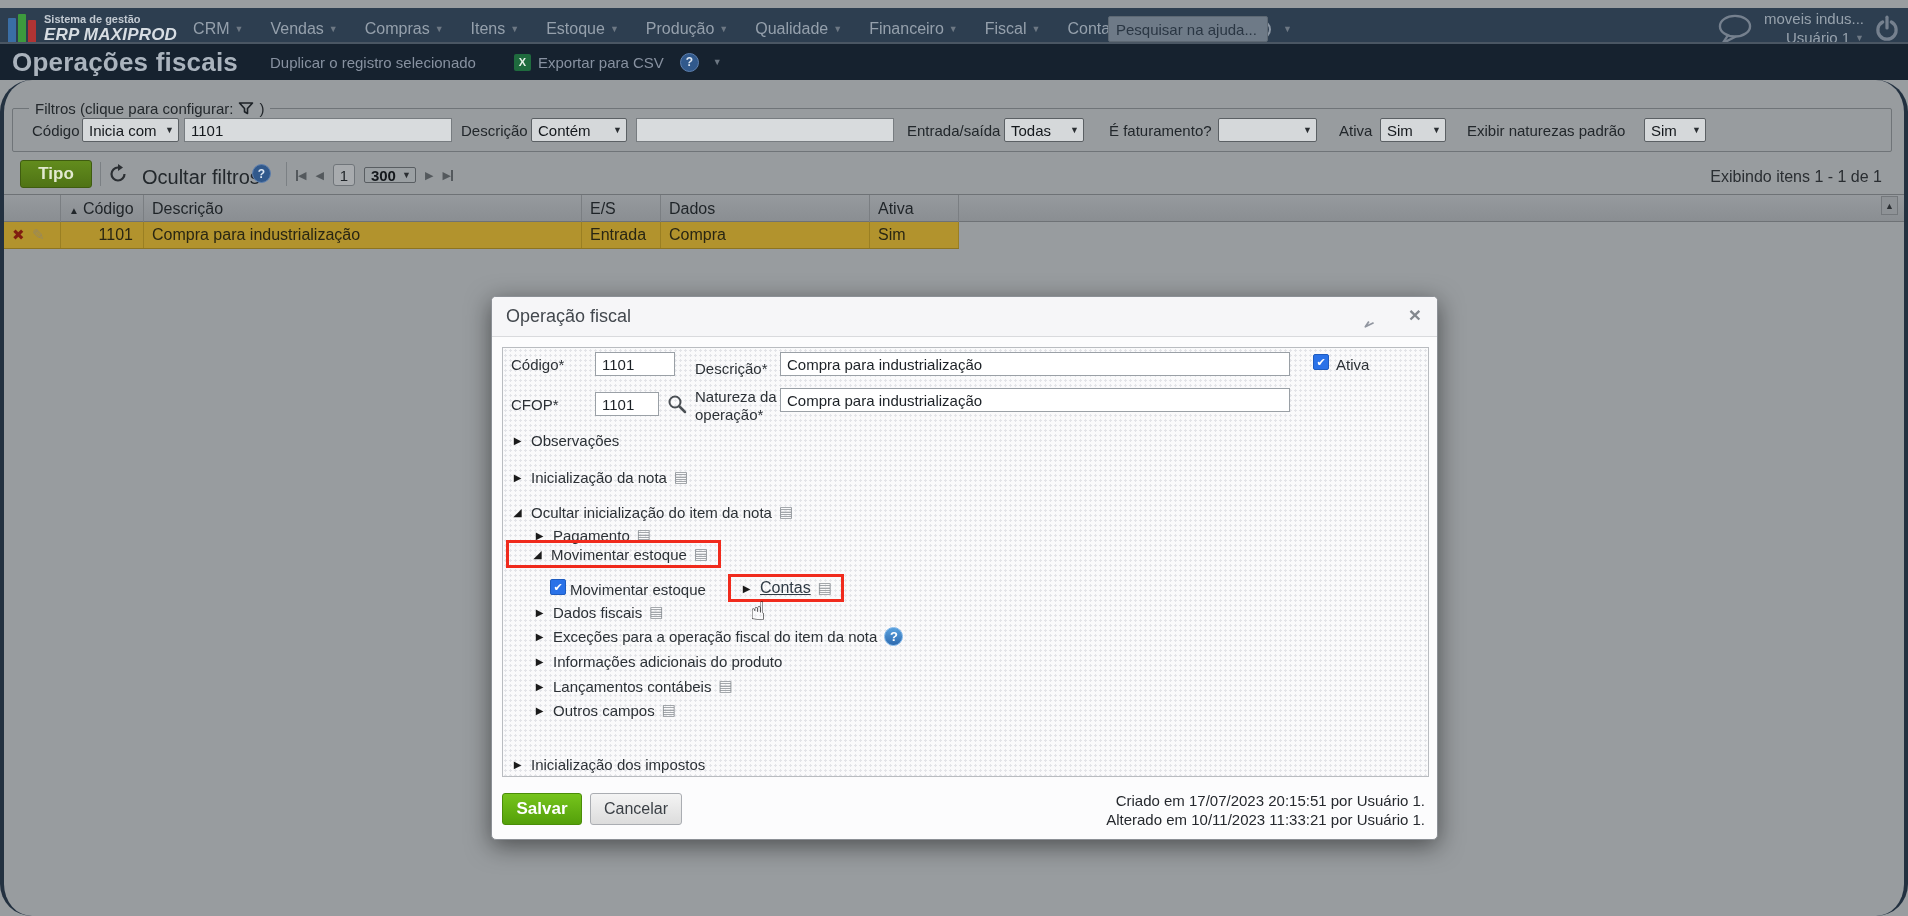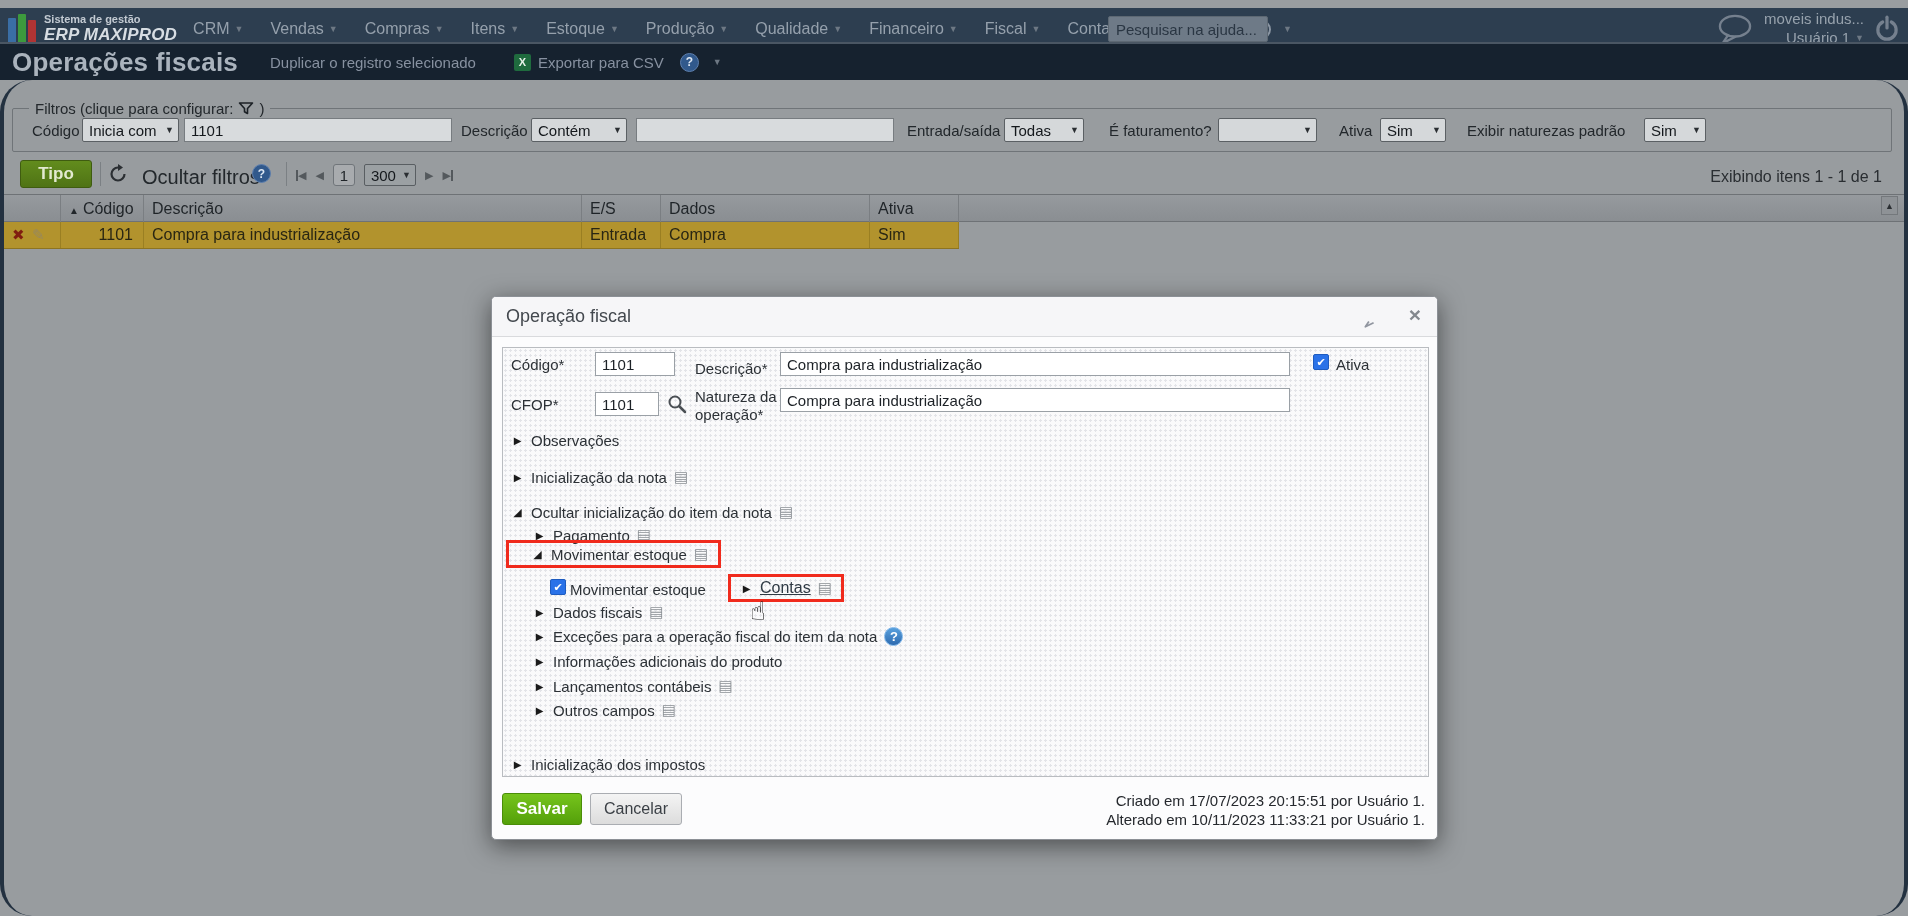--- a/index.html
+++ b/index.html
@@ -55,21 +55,21 @@
   
   .btn-novo { position:absolute; left:16px; top:80px; width:72px; height:28px; background:linear-gradient(#628c1d,#4f7315); border:1px solid #3f5c10; border-radius:3px; color:#e3ead1; font-weight:bold; font-size:17px; display:flex; align-items:center; justify-content:center; cursor:pointer; }
   .tsep { position:absolute; top:82px; width:1px; height:24px; background:#7b8084; }
   #refresh-btn { position:absolute; left:104px; top:84px; width:20px; height:20px; cursor:pointer; }
   #ocultar { position:absolute; left:138px; top:86px; font-size:20px; color:#23282c; cursor:pointer; }
   #tb-help { position:absolute; left:248px; top:84px; }
   .pager { position:absolute; left:292px; top:84px; display:flex; align-items:center; gap:9px; color:#54595d; }
   .pg { display:flex; align-items:center; font-size:11px; cursor:pointer; }
   .pg .bar { width:2px; height:11px; background:currentColor; }
   .pg-num { width:22px; height:22px; border:1px solid #70757a; border-radius:3px; background:#a8abae; font-size:15px; color:#1f2428; display:flex; align-items:center; justify-content:center; }
-  .pg-size { position:static !important; width:52px; height:22px; background:#9ba0a3; border:1px solid #595e62; }
+  .pg-size { position:static !important; width:52px; height:16px; background:#9ba0a3; border:1px solid #595e62;font-weight:bold; }
   #items-info { position:absolute; right:22px; top:88px; font-size:16px; color:#2a2e32; }
 
   
   #grid-header { position:absolute; left:0; right:0; top:114px; height:28px; background:linear-gradient(#969a9e,#8a8e92); border-top:1px solid #6e7276; border-bottom:1px solid #6e7276; }
   .hcell { position:absolute; top:0; height:27px; line-height:27px; font-size:16px; color:#1f2428; border-right:1px solid #7a7e82; padding-left:8px; overflow:hidden; white-space:nowrap; }
   .hcell .sort { font-size:10px; margin-right:4px; color:#22272b; }
   #scroll-up { position:absolute; right:6px; top:116px; width:17px; height:19px; background:#8e9296; border:1px solid #74787c; font-size:9px; color:#2a2e32; display:flex; align-items:center; justify-content:center; cursor:pointer; }
   #grid-row { position:absolute; left:0; top:142px; width:955px; height:27px; background:#b2932d; border-bottom:1px solid #8d7420; cursor:pointer; }
   .rcell { position:absolute; top:0; height:26px; line-height:26px; font-size:16px; color:#292613; border-right:1px solid #9a7f22; padding-left:8px; white-space:nowrap; overflow:hidden; }
   .rcell.num { text-align:right; padding-right:10px; padding-left:0; }

